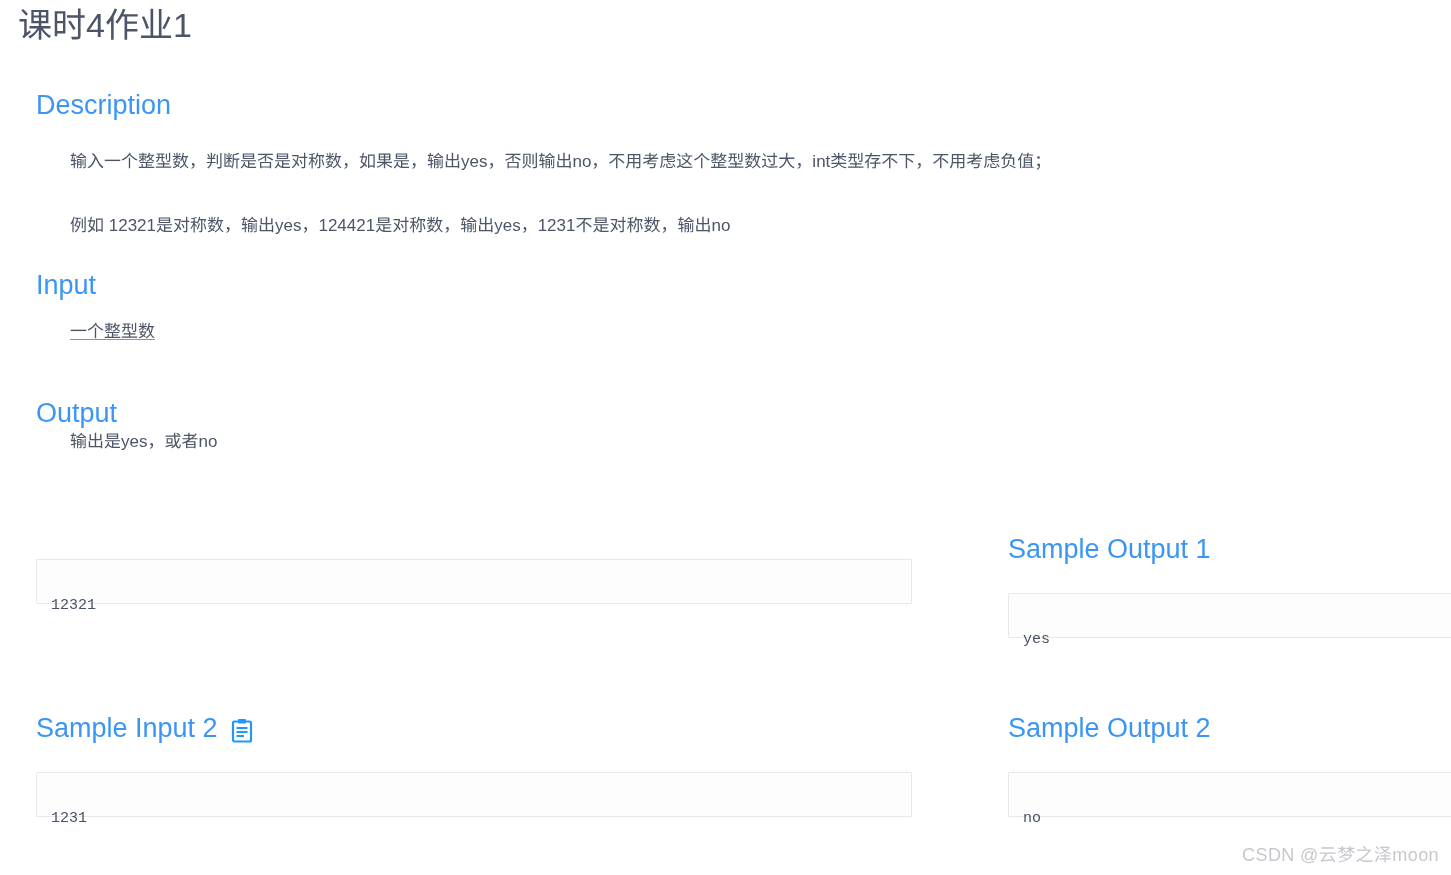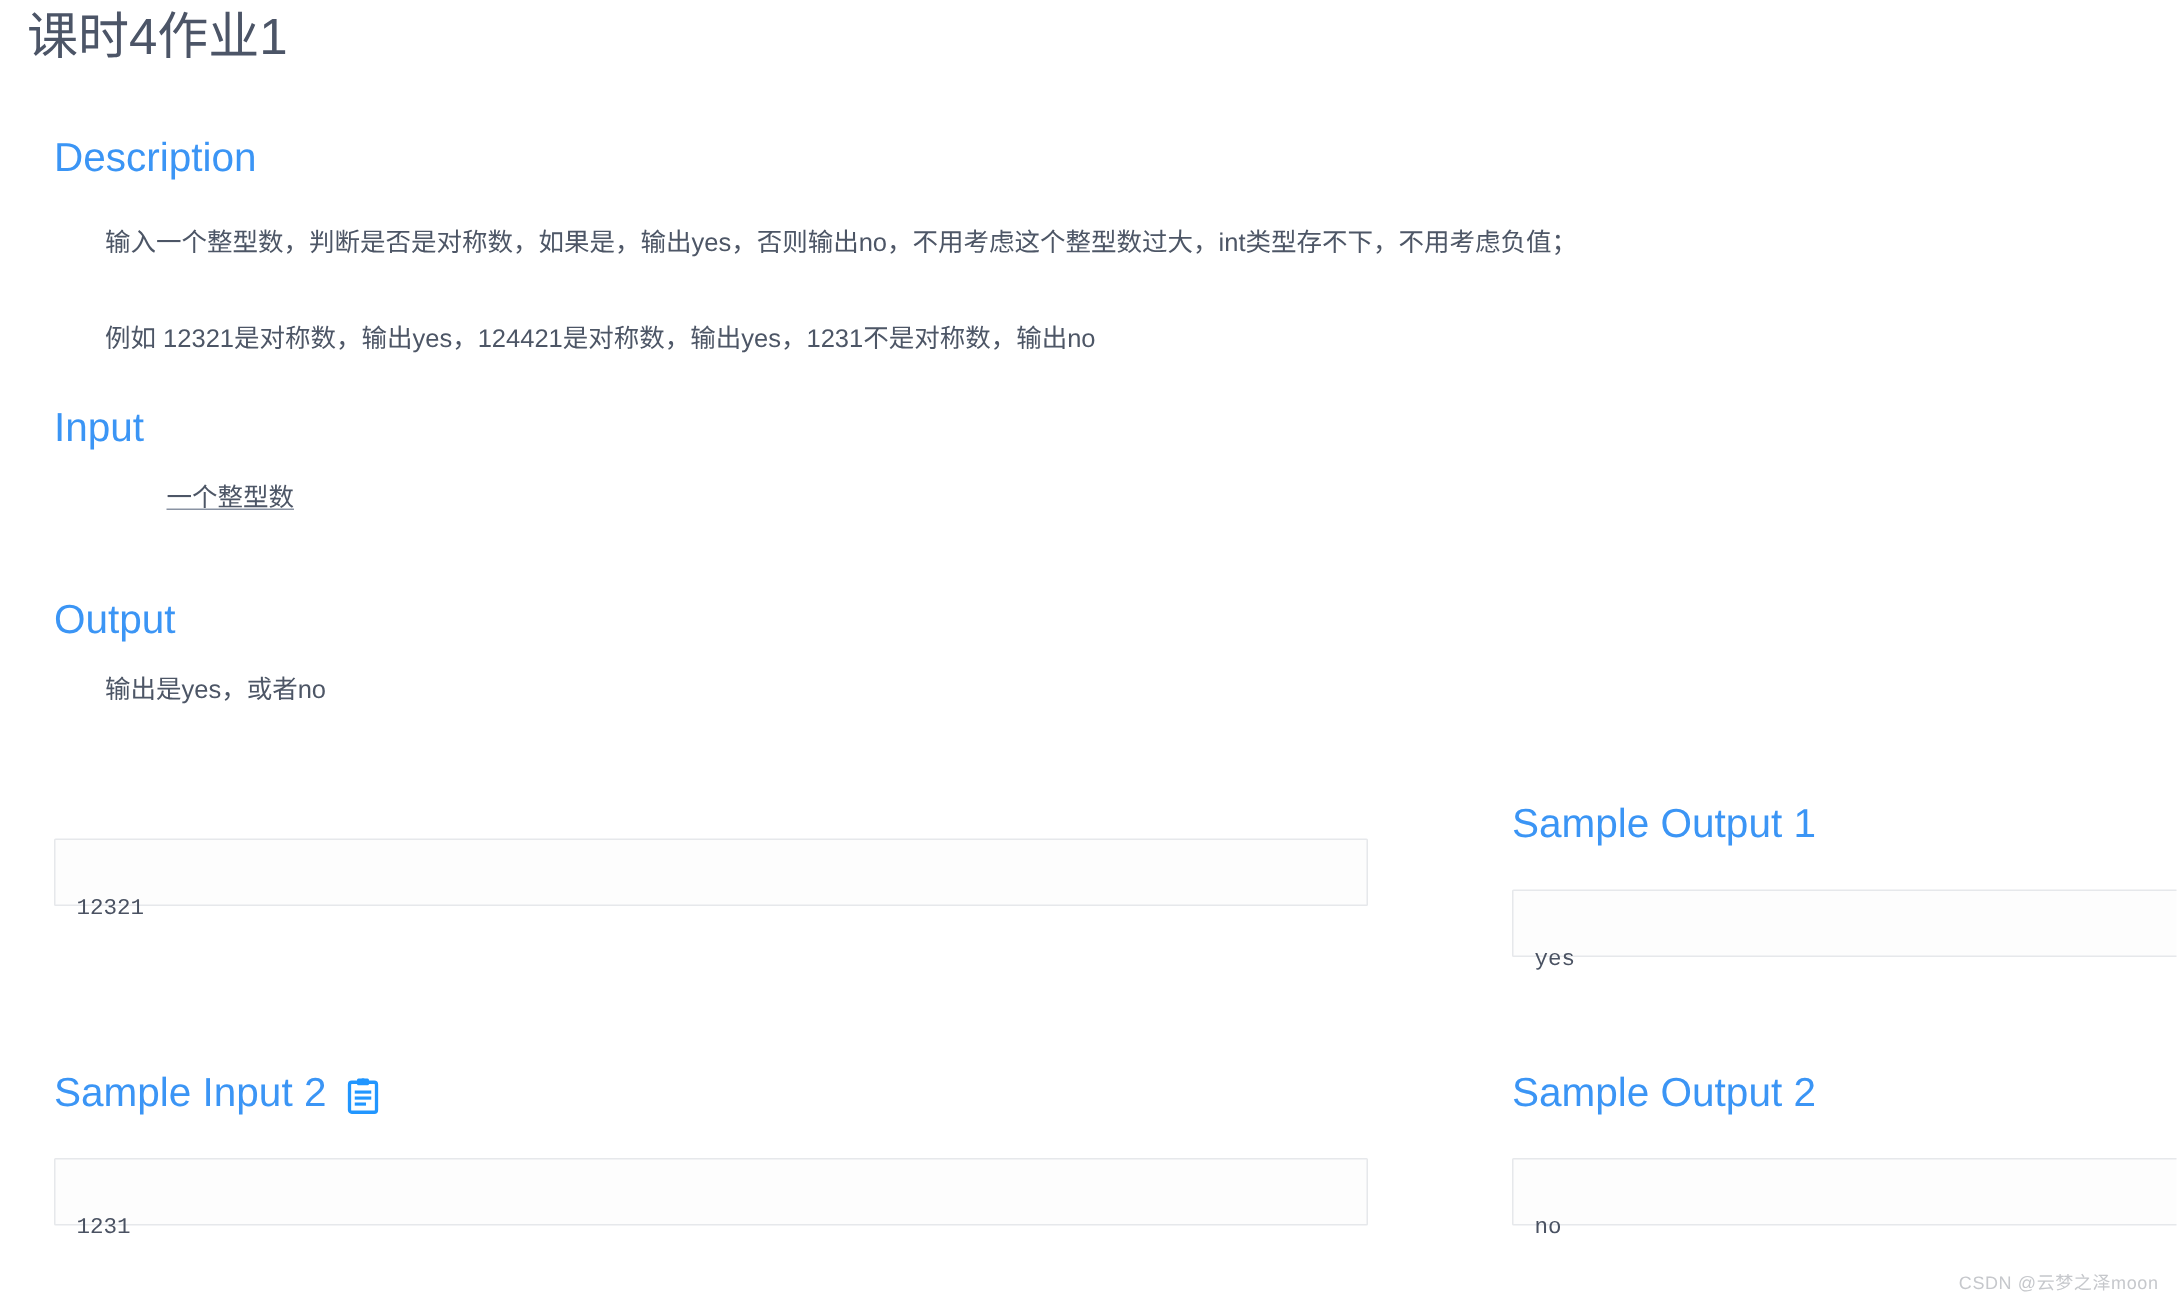--- a/index.html
+++ b/index.html
@@ -68,25 +68,25 @@
     font-size: 17px;
     line-height: 24px;
     white-space: nowrap;
   }
   .desc-line-1 { margin-top: 28px; }
   .desc-line-2 { margin-top: 40px; }
 
   
   .block-input { position: absolute; left: 36px; top: 180px; }
   .block-input .sec-body { padding-left: 34px; margin-top: 18px; }
-  .underlined { text-decoration: underline; text-decoration-color: #8a93a3; text-underline-offset: 2px; margin-left: 41px; }
+  .underlined { text-decoration: underline; text-decoration-color: #8a93a3; text-underline-offset: 2px; }
 
   
   .block-output { position: absolute; left: 36px; top: 308px; }
-  .block-output .sec-body { padding-left: 34px; margin-top: 18px; }
+  .block-output .sec-body { padding-left: 34px; }
 
   
   .sample-row { position: absolute; left: 0; width: 1451px; }
   .sample-row-1 { top: 444px; }
   .sample-row-2 { top: 623px; }
 
   .sample-col-left  { position: absolute; left: 36px;   width: 876px; }
   .sample-col-right { position: absolute; left: 1008px; width: 600px; }
 
   .code-box {
@@ -123,21 +123,21 @@
     top: 2px;
   }
   .copy-icon svg { display: block; }
 
   
   .watermark {
     position: absolute;
     right: 12px;
     bottom: 8px;
     color: #c6c8cc;
-    font-size: 12px;
+    font-size: 18px;
     line-height: 24px;
     white-space: nowrap;
     letter-spacing: 0.4px;
   }
 </style>
 </head>
 <body>
 
 <div class="page-title">课时4作业1</div>
 

